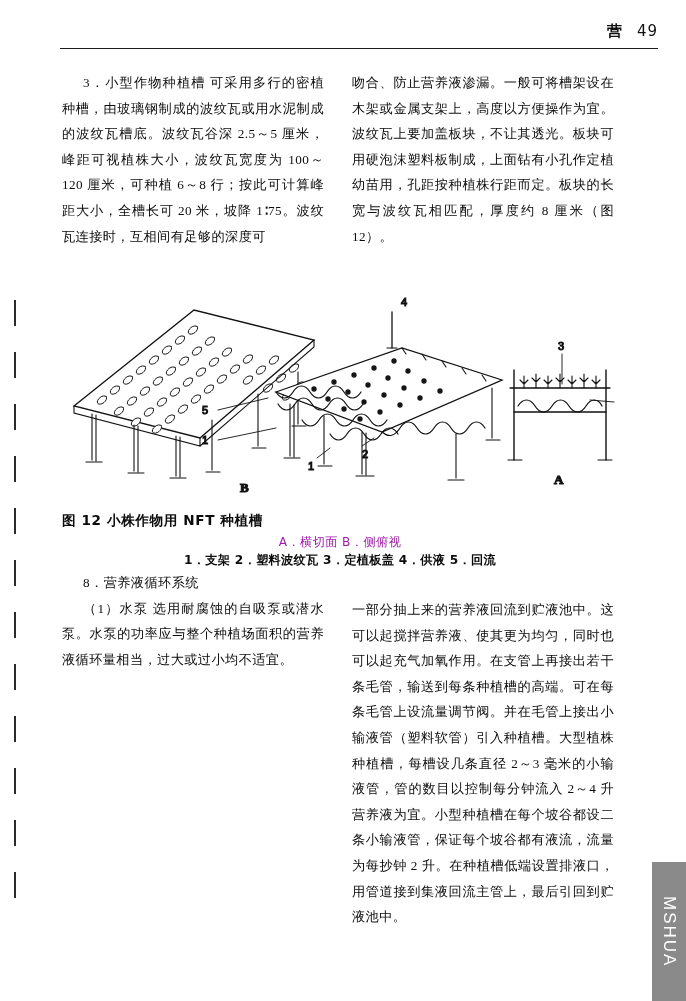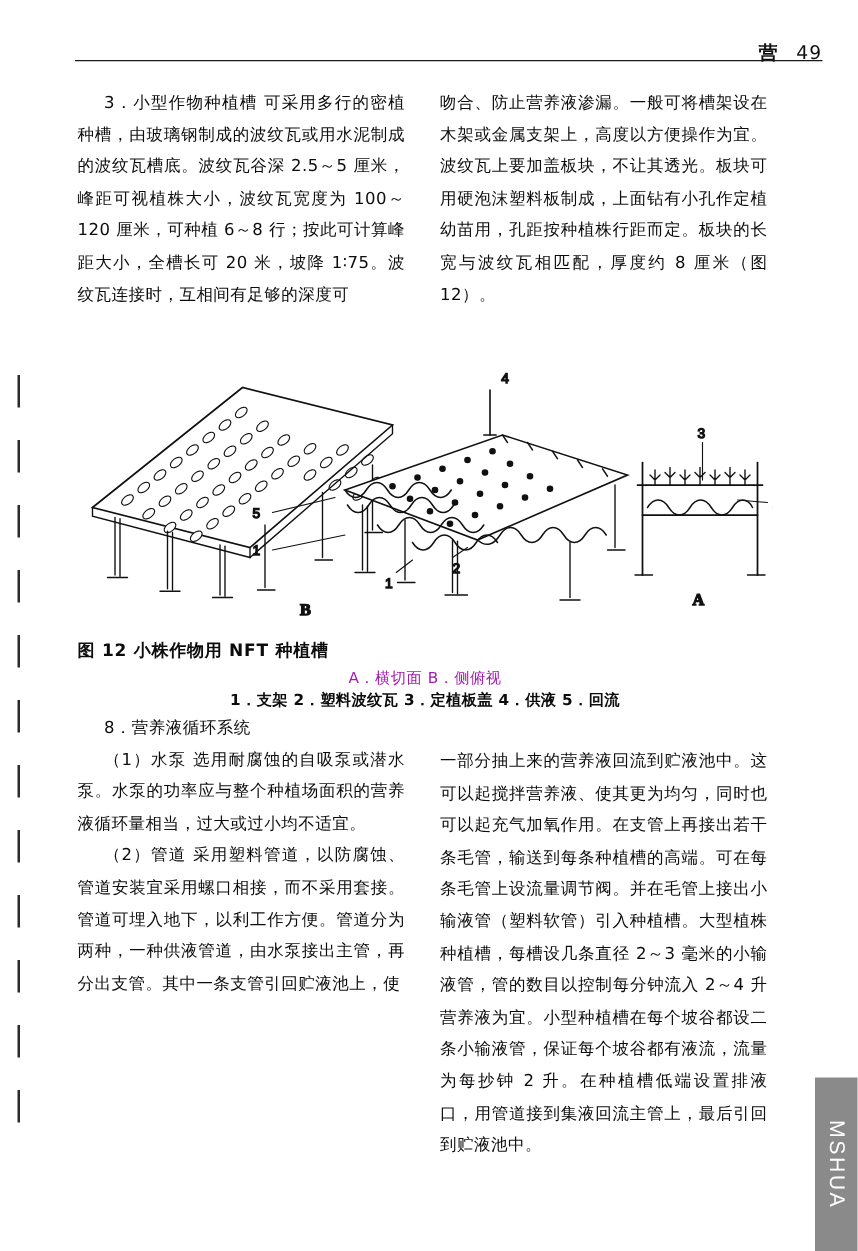--- a/index.html
+++ b/index.html
@@ -25,21 +25,20 @@
     height: 30px;
   }
   .header-text {
     position: absolute;
     right: 0;
     top: 0;
     font-size: 15px;
     letter-spacing: 1px;
     color: #111;
     white-space: nowrap;
-    margin-top: 11px;
   }
   .header-text .hdr-label { margin-right: 14px; font-weight: bold; }
   .header-rule {
     position: absolute;
     left: 0;
     right: 0;
     top: 26px;
     border-top: 1.6px solid #1a1a1a;
   }
 
@@ -61,21 +60,21 @@
 
   
   .col {
     position: absolute;
     font-size: 13.2px;
     line-height: 25.6px;
     color: #0c0c0c;
     text-align: justify;
     letter-spacing: 0.4px;
   }
-  .col p { margin: 0; }
+  .col p { margin: 0; font-family: Liberation Serif, serif; }
   .indent { text-indent: 1.6em; }
 
   #col-top-left  { left: 62px;  top: 70px;  width: 262px; }
   #col-top-right { left: 352px; top: 70px;  width: 262px; }
 
   #col-bot-left  { left: 62px;  top: 570px; width: 262px; }
   #col-bot-right { left: 352px; top: 570px; width: 262px; margin-top: 27px; }
 
   
   .figure {
@@ -343,21 +342,20 @@
     </svg>
   </div>
 
   <div class="fig-caption">图 12   小株作物用 NFT 种植槽</div>
   <div class="fig-sub">A．横切面  B．侧俯视</div>
   <div class="fig-legend">1．支架  2．塑料波纹瓦  3．定植板盖  4．供液  5．回流</div>
 
   <div class="col" id="col-bot-left">
     <p class="indent">8．营养液循环系统</p>
     <p class="indent">（1）水泵  选用耐腐蚀的自吸泵或潜水泵。水泵的功率应与整个种植场面积的营养液循环量相当，过大或过小均不适宜。</p>
-    <p class="indent">（2）管道  采用塑料管道，以防腐蚀、管道安装宜采用螺口相接，而不采用套接。管道可埋入地下，以利工作方便。管道分为两种，一种供液管道，由水泵接出主管，再分出支管。其中一条支管引回贮液池上，使</p>
   </div>
 
   <div class="col" id="col-bot-right">
     <p>一部分抽上来的营养液回流到贮液池中。这可以起搅拌营养液、使其更为均匀，同时也可以起充气加氧作用。在支管上再接出若干条毛管，输送到每条种植槽的高端。可在每条毛管上设流量调节阀。并在毛管上接出小输液管（塑料软管）引入种植槽。大型植株种植槽，每槽设几条直径 2～3 毫米的小输液管，管的数目以控制每分钟流入 2～4 升营养液为宜。小型种植槽在每个坡谷都设二条小输液管，保证每个坡谷都有液流，流量为每抄钟 2 升。在种植槽低端设置排液口，用管道接到集液回流主管上，最后引回到贮液池中。</p>
   </div>
 
   <div class="watermark">
     <span>MSHUA</span>
   </div>
 

